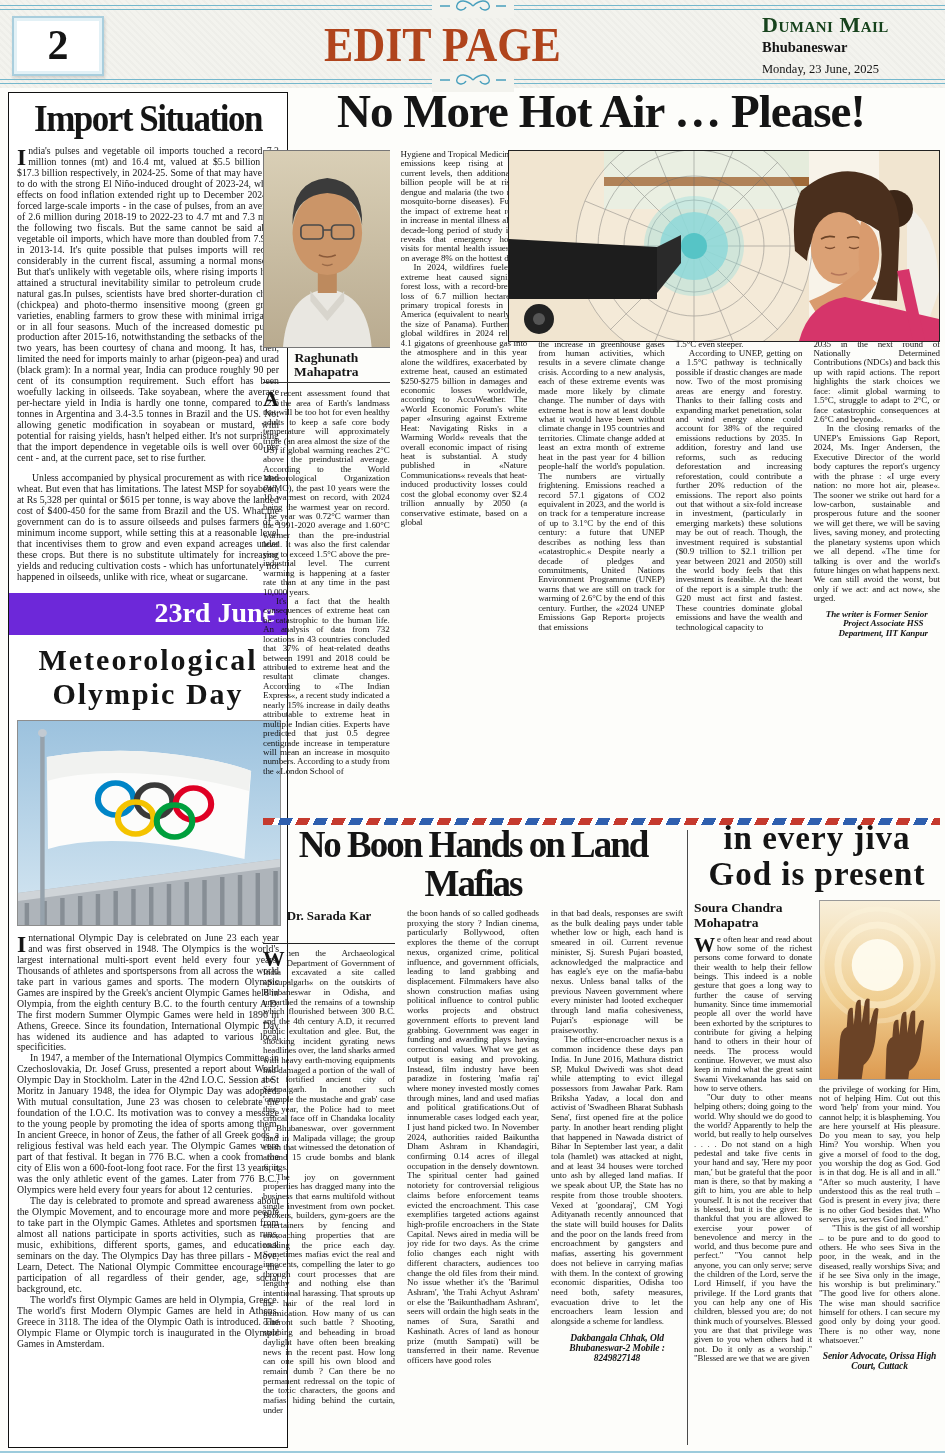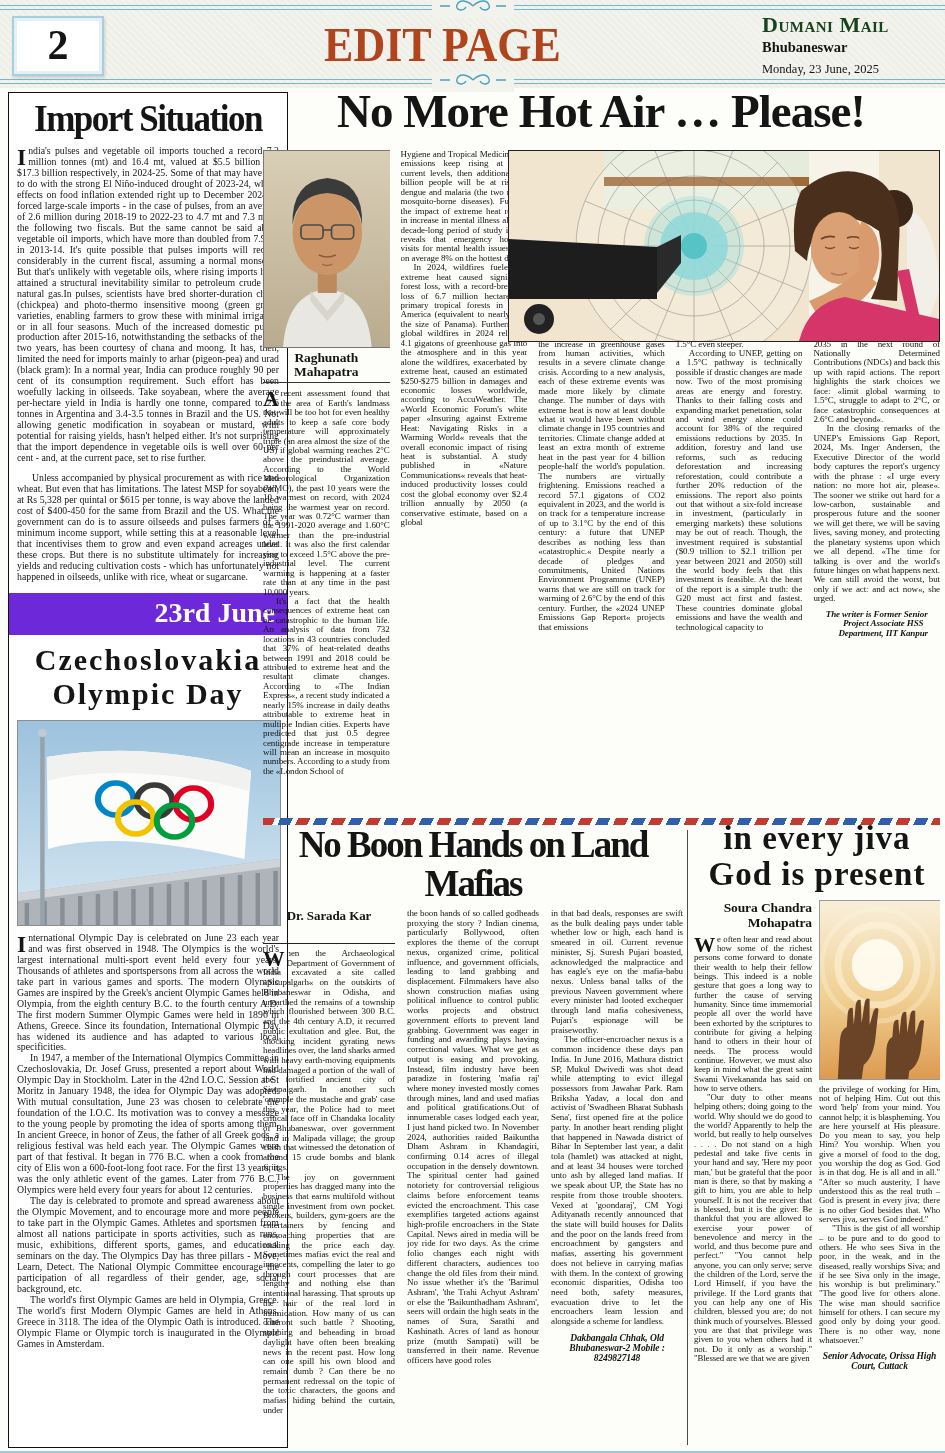--- a/index.html
+++ b/index.html
@@ -59,21 +59,21 @@
   .land-author{font-weight:bold;font-size:13px;text-align:center;border-bottom:1.5px solid #222;
                padding-bottom:20px;margin-bottom:5px;}
   .vrule{position:absolute;left:687px;top:830px;bottom:8px;width:1px;background:#4a4a4a;}
   
   .god{position:absolute;left:694px;top:820px;width:246px;bottom:5px;overflow:hidden;}
   .god-hl{font-size:33px;font-weight:bold;text-align:center;line-height:1.1;margin:0 0 7px;letter-spacing:1px;}
   .god-cols{display:flex;gap:7px;height:calc(100% - 82px);}
   .gcol{overflow:hidden;font-size:8.8px;line-height:1.06;letter-spacing:-.1px;text-align:justify;}
   .gcol1{width:118px;}
   .gcol2{width:121px;}
-  .god-author{font-weight:bold;font-size:13.5px;text-align:right;line-height:1.12;margin-bottom:5px;}
+  .god-author{font-weight:bold;font-size:13.5px;text-align:left;line-height:1.12;margin-bottom:5px;}
   .hands-fig{width:100%;height:178px;border:1px solid #999;background:#f0d8a8;margin-bottom:5px;}
   .sig-small{font-size:9.5px;}
   .bottomrule{position:absolute;left:0;right:0;bottom:0;height:2px;background:#9ccbdc;}
 </style>
 </head>
 <body>
 
 <div class="page">
 
   <div class="header">
@@ -101,21 +101,21 @@
   <div class="leftcol">
     <div class="import-title">Import Situation</div>
     <div class="leftbody gap dc">
         <p class="para">India's pulses and vegetable oil imports touched a record 7.3 million tonnes (mt) and 16.4 mt, valued at $5.5 billion and $17.3 billion respectively, in 2024-25. Some of that may have had to do with the strong El Niño-induced drought of 2023-24, whose effects on food inflation extended right up to December 2024. It forced large-scale imports - in the case of pulses, from an average of 2.6 million during 2018-19 to 2022-23 to 4.7 mt and 7.3 mt in the following two fiscals. But the same cannot be said about vegetable oil imports, which have more than doubled from 7.9 mt in 2013-14. It's quite possible that pulses imports will reduce considerably in the current fiscal, assuming a normal monsoon. But that's unlikely with vegetable oils, where rising imports have attained a structural inevitability similar to petroleum crude and natural gas.In pulses, scientists have bred shorter-duration chana (chickpea) and photo-thermo insensitive moong (green gram) varieties, enabling farmers to grow these with minimal irrigation or in all four seasons. Much of the increased domestic pulses production after 2015-16, notwithstanding the setbacks of the last two years, has been courtesy of chana and moong. It has, then, limited the need for imports mainly to arhar (pigeon-pea) and urad (black gram): In a normal year, India can produce roughly 90 per cent of its consumption requirement. Such effort has been woefully lacking in oilseeds. Take soyabean, where the average per-hectare yield in India is hardly one tonne, compared to 2.6 tonnes in Argentina and 3.4-3.5 tonnes in Brazil and the US. Not allowing genetic modification in soyabean or mustard, with potential for raising yields, hasn't helped either. It's not surprising that the import dependence in vegetable oils is well over 60 per cent - and, at the current pace, set to rise further.</p>
         <p class="para">Unless accompanied by physical procurement as with rice and wheat. But even that has limitations. The latest MSP for soyabean, at Rs 5,328 per quintal or $615 per tonne, is way above the landed cost of $400-450 for the same from Brazil and the US. What the government can do is to assure oilseeds and pulses farmers of a minimum income support, while setting this at a reasonable level that incentivises them to grow and even expand acreages under these crops. But there is no substitute ultimately for increasing yields and reducing cultivation costs - which has unfortunately not happened in oilseeds, unlike with rice, wheat or sugarcane.</p>
       </div>
 
     <div class="banner">23rd June</div>
 
     <div class="oly-title">
-      <div>Czechoslovakia</div>
+      <div>Meteorological</div>
       <div>Olympic Day</div>
     </div>
 
     <div class="figure flag-fig">
       <svg width="100%" height="100%" viewBox="0 0 236 204" preserveAspectRatio="none">
         <defs>
           <linearGradient id="sky" x1="0" y1="0" x2="0" y2="1">
             <stop offset="0" stop-color="#9cc2de"></stop>
               <stop offset="1" stop-color="#d6e7f2"></stop>
           </linearGradient>

